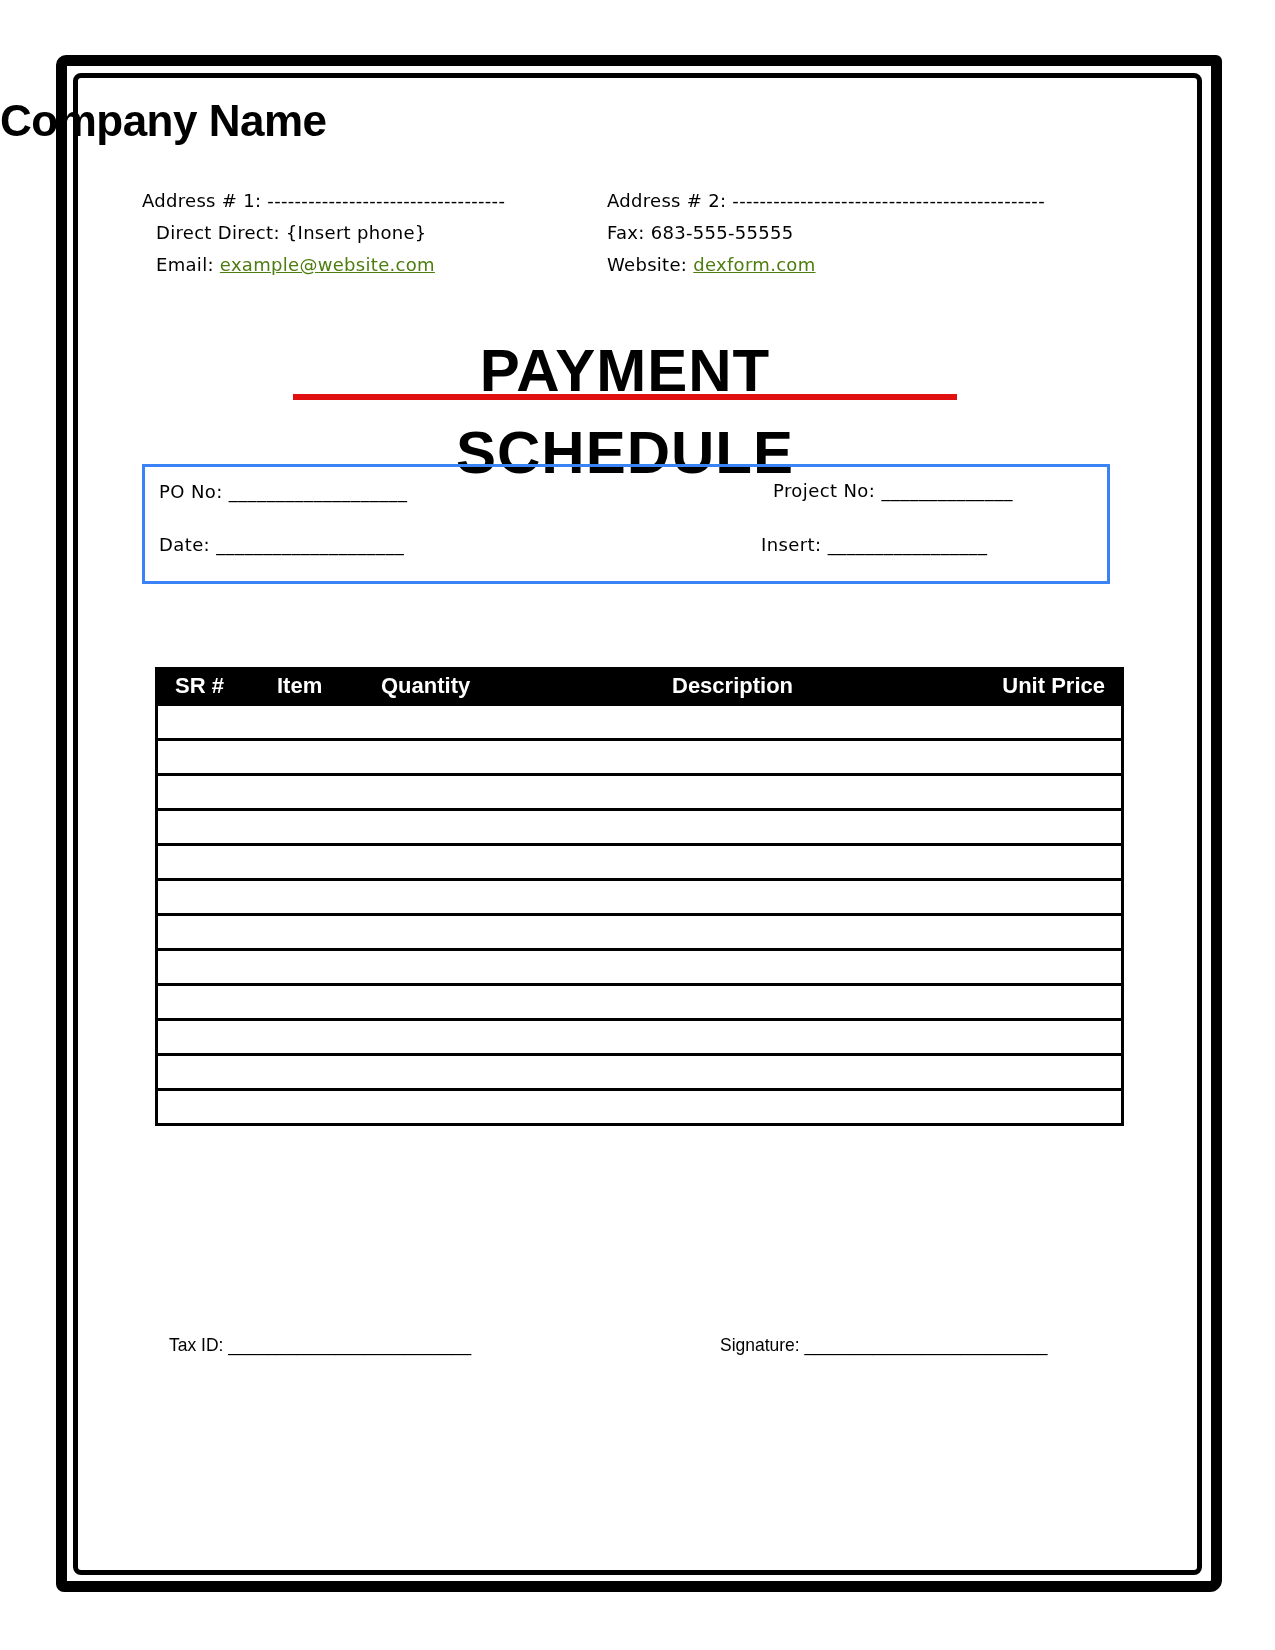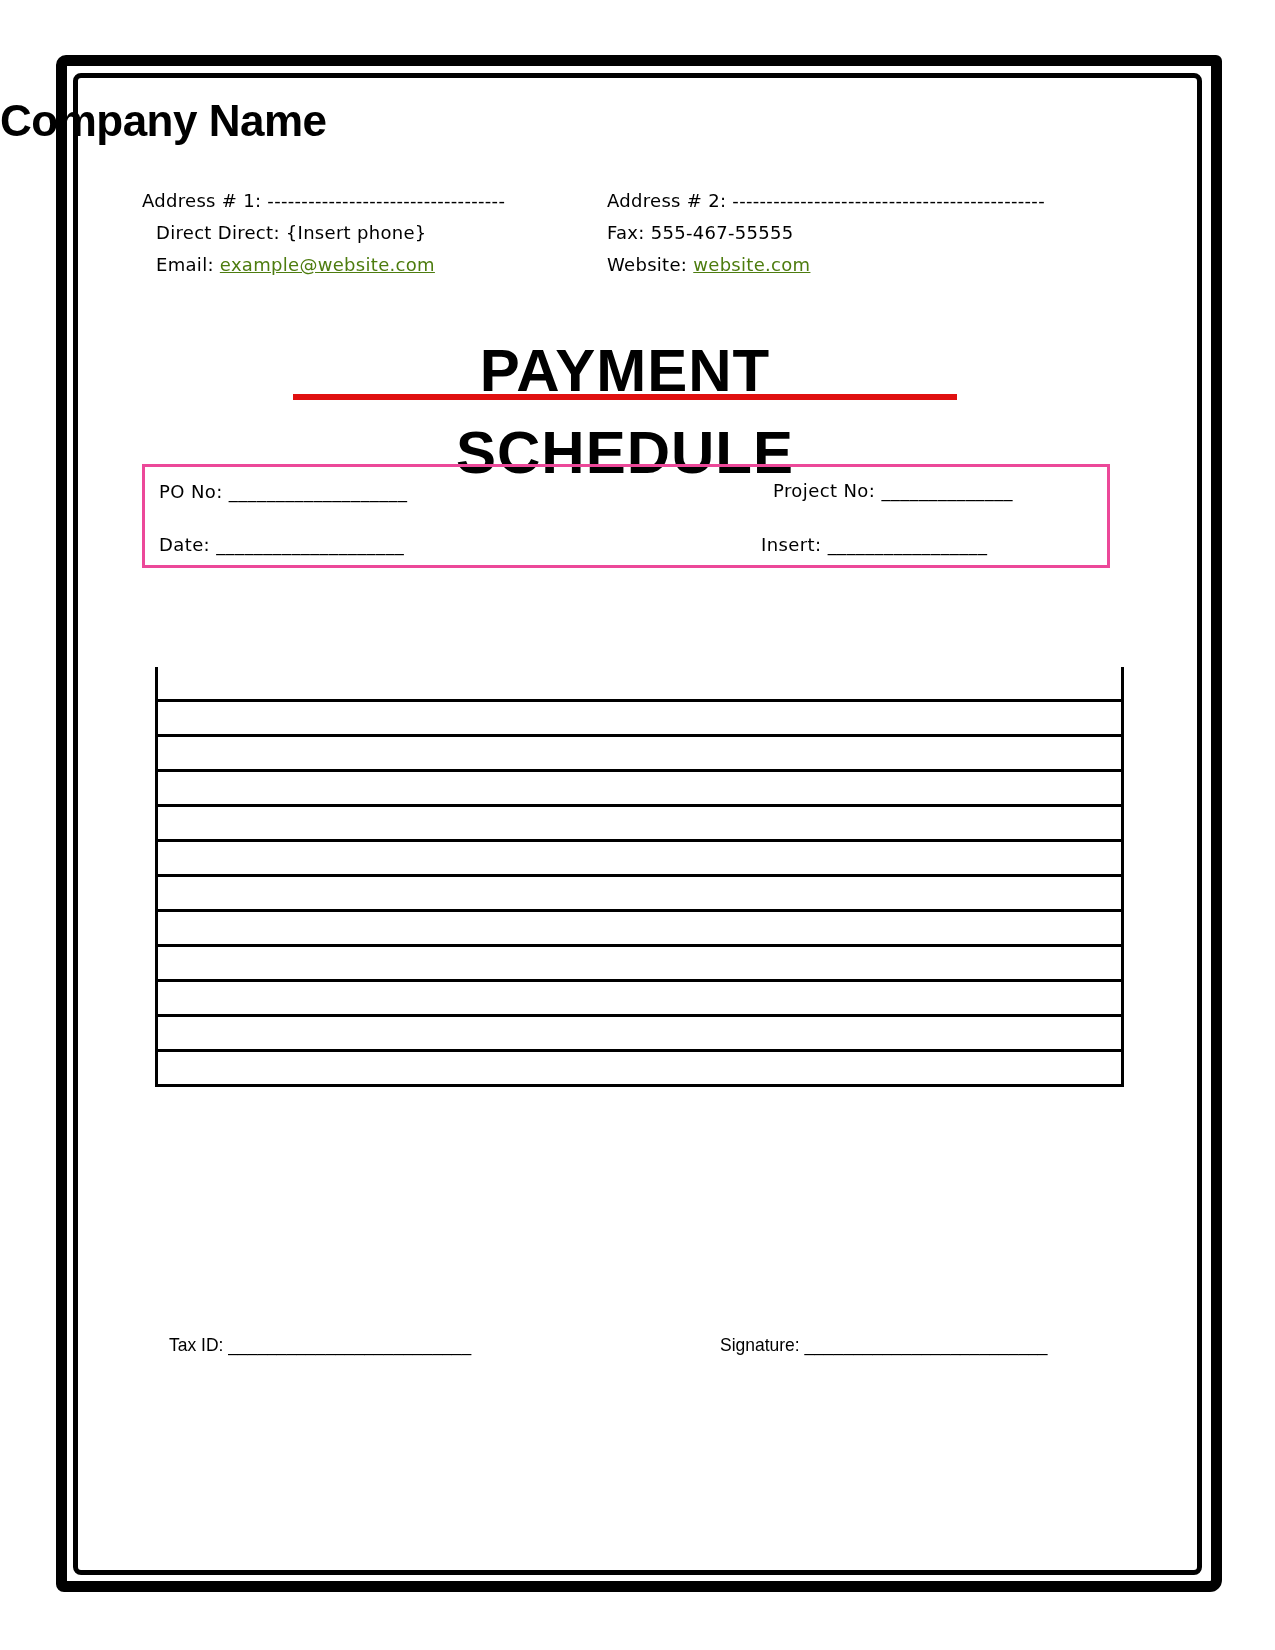--- a/index.html
+++ b/index.html
@@ -11,22 +11,22 @@
                   box-sizing:border-box; border:5px solid #000; border-radius:8px; }
   .company-name { position:absolute; left:0; width:1275px; top:96px; 
                   font-family:"Liberation Sans", sans-serif; font-weight:bold; font-size:44px; letter-spacing:-0.5px; }
   .contact { position:absolute; font-size:18px; line-height:18px; white-space:nowrap; letter-spacing:0.3px; }
   .contact a { color:#4d7c0f; text-decoration:underline; }
   .title { position:absolute; top:330px; left:293px; width:664px; height:72px; }
   .title-text { position:absolute; left:0; top:0; width:664px; text-align:center;
                 font-family:"Liberation Sans", sans-serif; font-weight:bold; font-size:60px; line-height:82px;
                 letter-spacing:1px; word-spacing:48px; }
   .title-underline { position:absolute; left:0; top:64px; width:664px; height:6px; background:#e01010; }
-  .info-box { position:absolute; left:142px; top:464px; width:968px; height:104px;
-              box-sizing:border-box; border:3px solid #ec4899; }
+  .info-box { position:absolute; left:142px; top:464px; width:968px; height:120px;
+              box-sizing:border-box; border:3px solid #3b82f6; }
   .field { position:absolute; font-size:18px; white-space:nowrap; letter-spacing:0.4px; }
   .table { position:absolute; left:155px; top:667px; width:969px; border:3px solid #000;
            border-top:none; box-sizing:border-box; }
   .thead { height:39px; background:#000; color:#fff; position:relative;
            font-family:"Liberation Sans", sans-serif; font-weight:bold; font-size:22px; }
   .th { position:absolute; top:6px; white-space:nowrap; }
   .trow { height:32px; border-bottom:3px solid #000; }
   .trow:last-child { border-bottom:none; }
   .footer-field { position:absolute; top:1334px; font-family:"Liberation Sans", sans-serif;
                   font-size:19px; white-space:nowrap; transform:scaleX(0.92); transform-origin:left; }
@@ -46,24 +46,24 @@
   <span>Direct Direct: </span><span>{Insert phone}</span>
 </div>
 <div class="contact" style="left:156px; top:256px;">
   <span>Email: </span><a>example@website.com</a>
 </div>
 
 <div class="contact" style="left:607px; top:192px;">
   <span>Address # 2: </span><span>----------------------------------------------</span>
 </div>
 <div class="contact" style="left:607px; top:224px;">
-  <span>Fax: </span><span>555-467-55555</span>
+  <span>Fax: </span><span>683-555-55555</span>
 </div>
 <div class="contact" style="left:607px; top:256px;">
-  <span>Website: </span><a>website.com</a>
+  <span>Website: </span><a>dexform.com</a>
 </div>
 
 <div class="title">
   <div class="title-text">PAYMENT SCHEDULE</div>
   <div class="title-underline"></div>
 </div>
 
 <div class="info-box">
   <div class="field" style="left:14px; top:14px;">
     <span>PO No: </span><span>___________________</span>
@@ -73,20 +73,27 @@
   </div>
   <div class="field" style="left:616px; top:13px;margin-left:12px;">
     <span>Project No: </span><span>______________</span>
   </div>
   <div class="field" style="left:616px; top:67px;">
     <span>Insert: </span><span>_________________</span>
   </div>
 </div>
 
 <div class="table">
+  <div class="thead">
+    <span class="th" style="left:17px;">SR #</span>
+    <span class="th" style="left:119px;">Item</span>
+    <span class="th" style="left:223px;">Quantity</span>
+    <span class="th" style="left:514px;">Description</span>
+    <span class="th" style="right:16px;">Unit Price</span>
+  </div>
   <div class="trow"></div>
   <div class="trow"></div>
   <div class="trow"></div>
   <div class="trow"></div>
   <div class="trow"></div>
   <div class="trow"></div>
   <div class="trow"></div>
   <div class="trow"></div>
   <div class="trow"></div>
   <div class="trow"></div>

